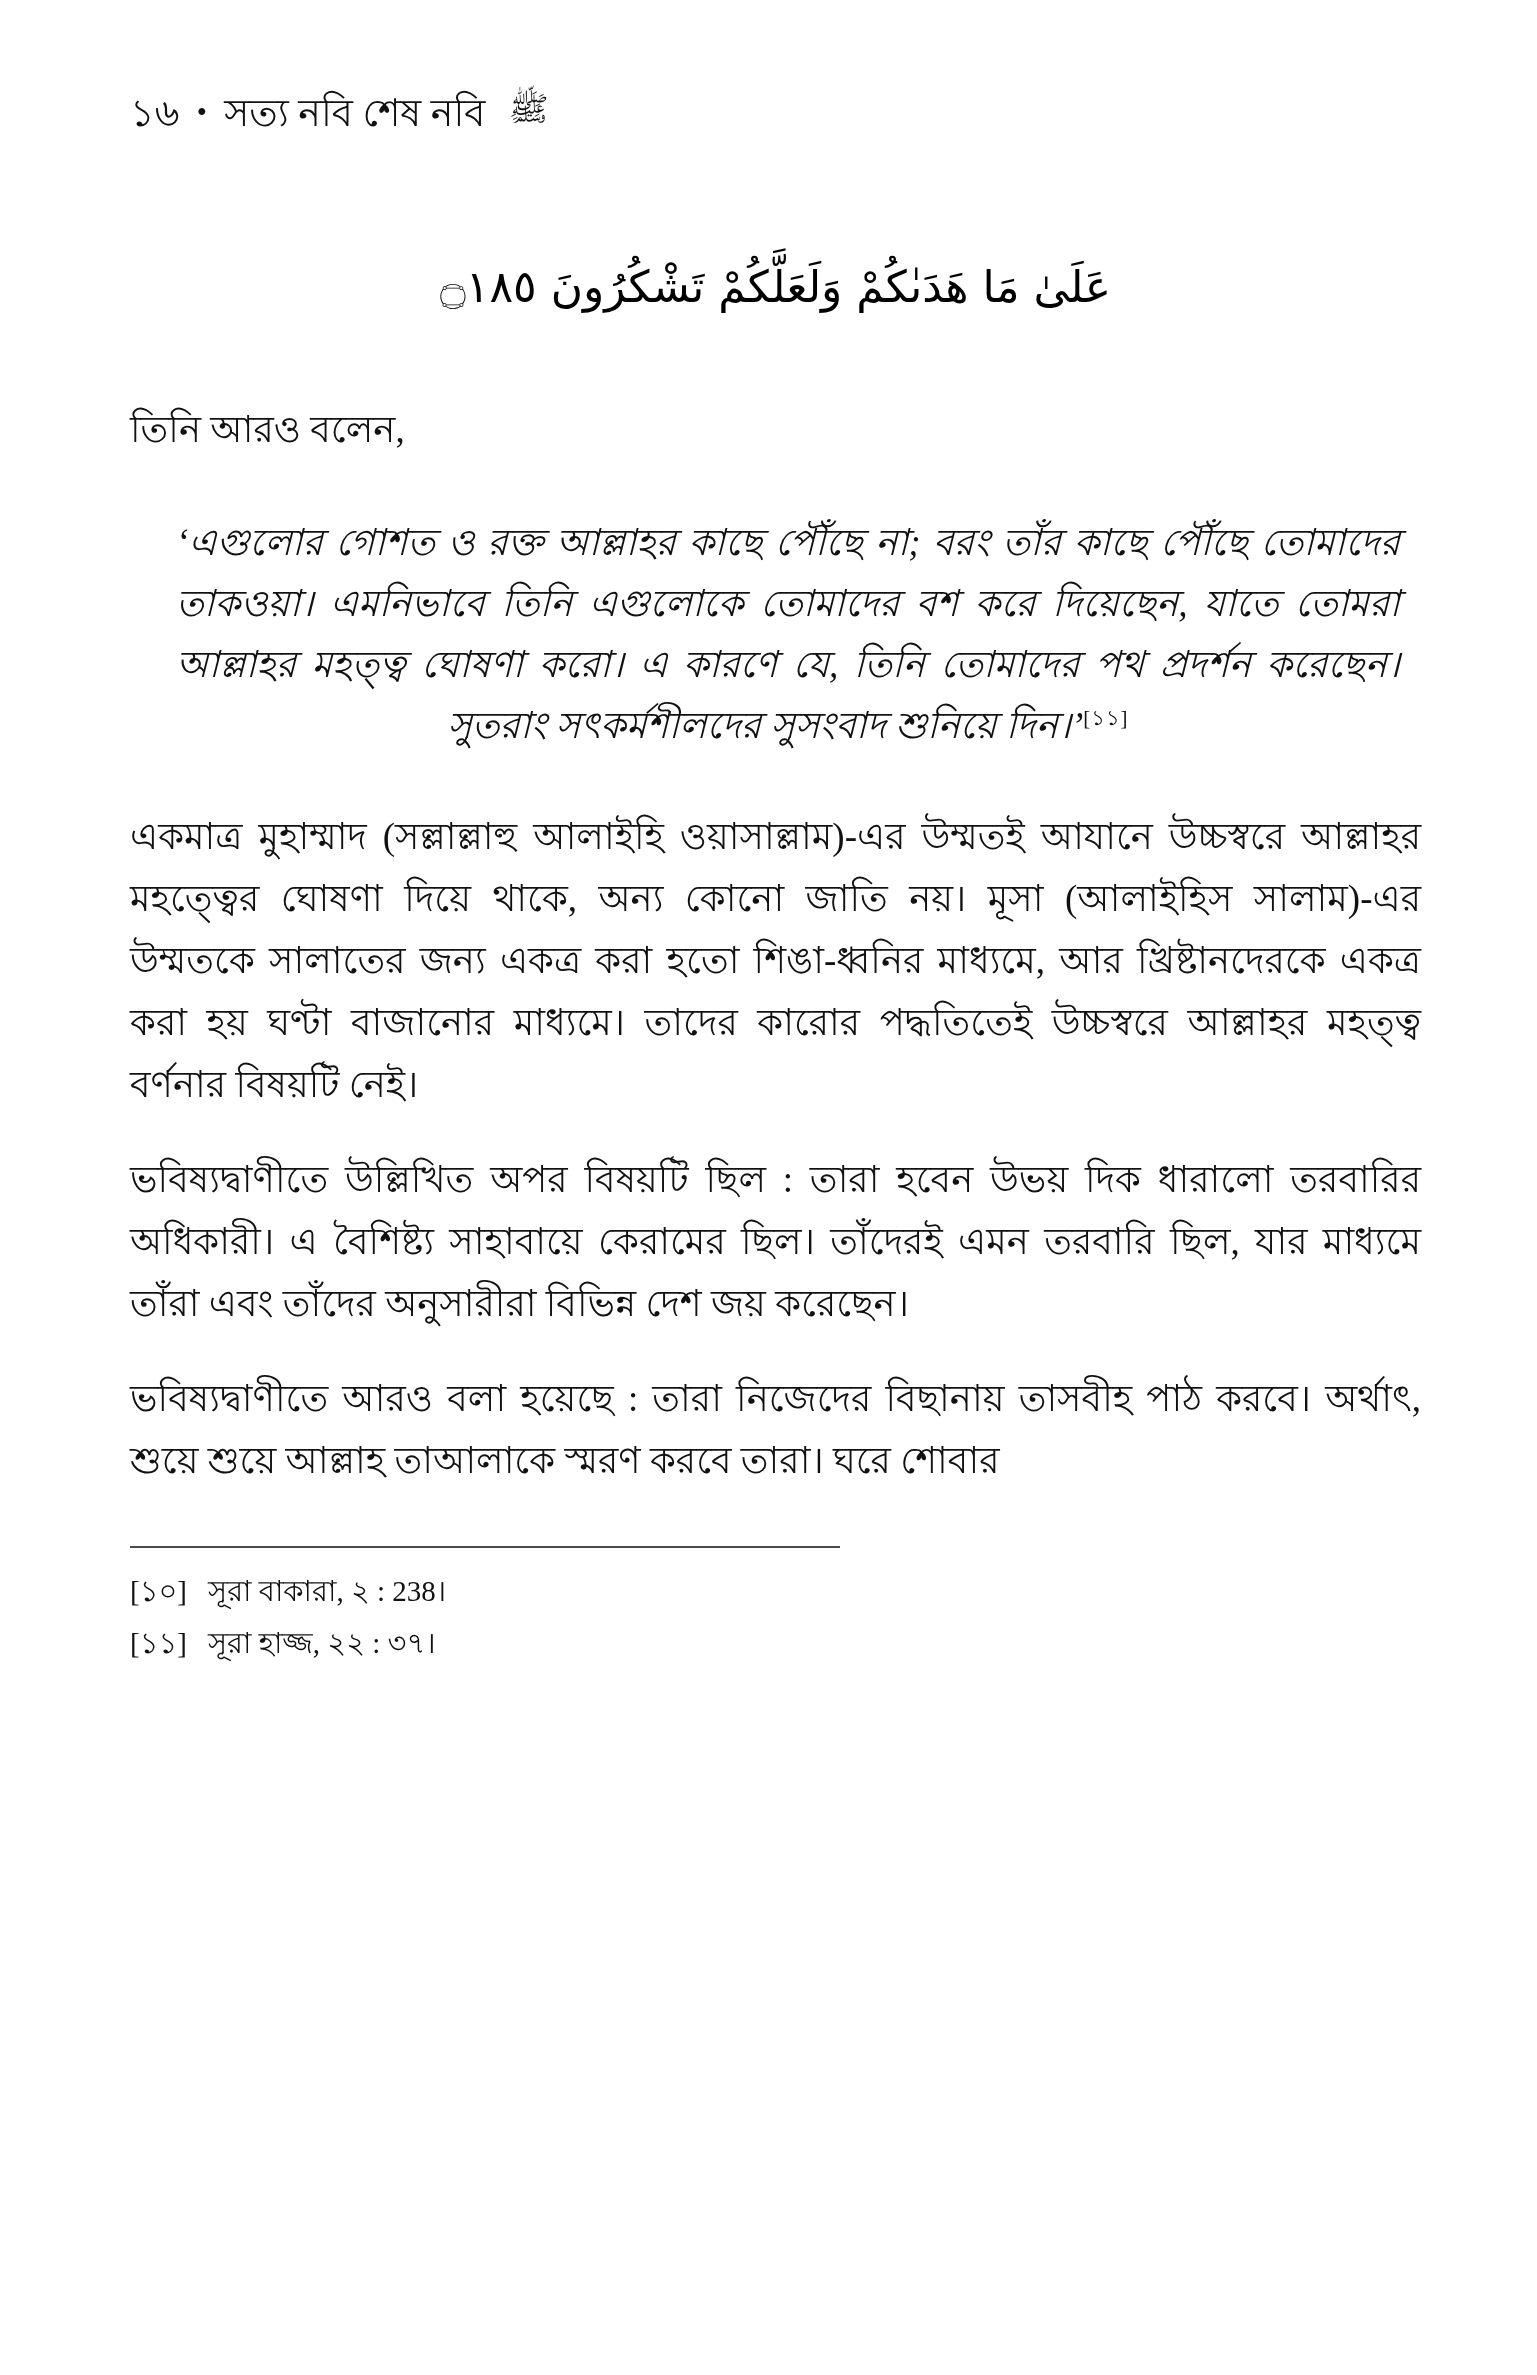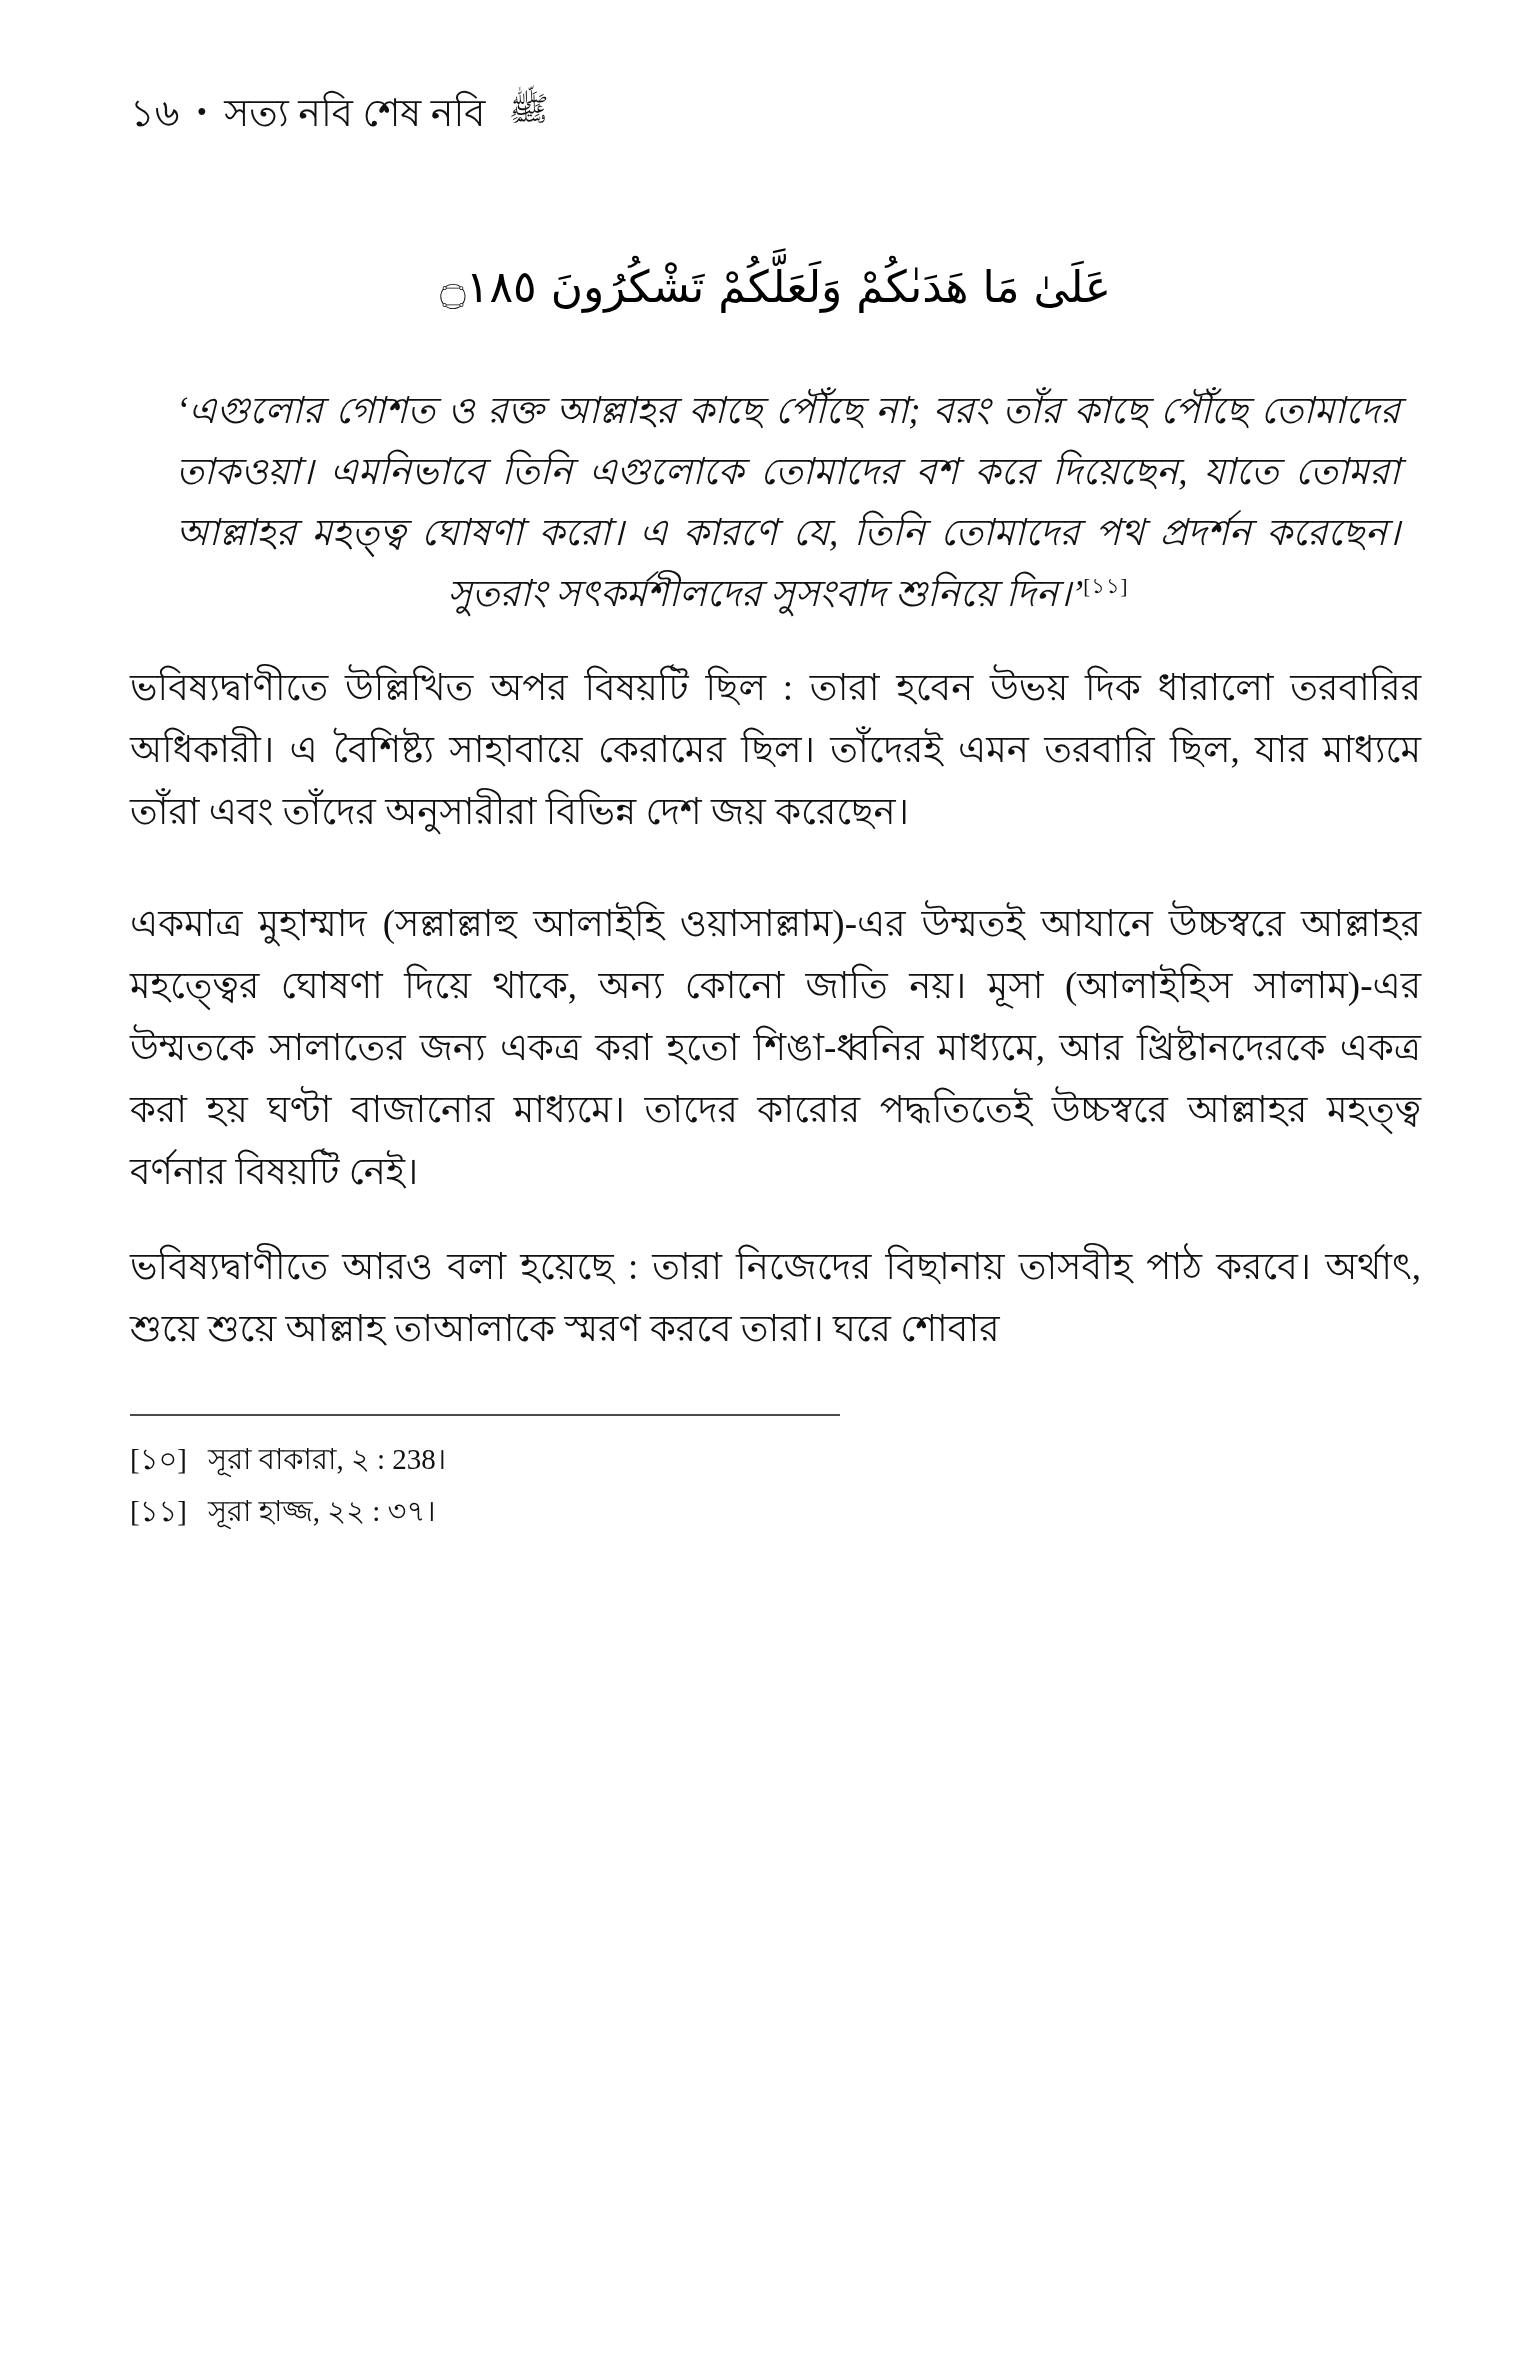--- a/index.html
+++ b/index.html
@@ -113,28 +113,29 @@
     <span class="bullet">•</span>
     <span>সত্য নবি শেষ নবি</span>
     <span class="pbuh">ﷺ</span>
   </div>
 
   <div class="arabic-block arabic-1">
     <span class="arabic-line">عَلَىٰ مَا هَدَىٰكُمْ وَلَعَلَّكُمْ تَشْكُرُونَ ۝١٨٥</span>
   </div>
 
 
+  <p class="lead-in">তিনি আরও বলেন,</p>
 
 
   <div class="quote-block">
     <span>‘এগুলোর গোশত ও রক্ত আল্লাহর কাছে পৌঁছে না; বরং তাঁর কাছে পৌঁছে তোমাদের তাকওয়া। এমনিভাবে তিনি এগুলোকে তোমাদের বশ করে দিয়েছেন, যাতে তোমরা আল্লাহর মহত্ত্ব ঘোষণা করো। এ কারণে যে, তিনি তোমাদের পথ প্রদর্শন করেছেন। সুতরাং সৎকর্মশীলদের সুসংবাদ শুনিয়ে দিন।’</span><sup class="fn-ref">[১১]</sup>
   </div>
 
+  <p class="body-para first-after-quote">একমাত্র মুহাম্মাদ (সল্লাল্লাহু আলাইহি ওয়াসাল্লাম)-এর উম্মতই আযানে উচ্চস্বরে আল্লাহর মহত্ত্বের ঘোষণা দিয়ে থাকে, অন্য কোনো জাতি নয়। মূসা (আলাইহিস সালাম)-এর উম্মতকে সালাতের জন্য একত্র করা হতো শিঙা-ধ্বনির মাধ্যমে, আর খ্রিষ্টানদেরকে একত্র করা হয় ঘণ্টা বাজানোর মাধ্যমে। তাদের কারোর পদ্ধতিতেই উচ্চস্বরে আল্লাহর মহত্ত্ব বর্ণনার বিষয়টি নেই।</p>
   <p class="body-para">ভবিষ্যদ্বাণীতে উল্লিখিত অপর বিষয়টি ছিল : তারা হবেন উভয় দিক ধারালো তরবারির অধিকারী। এ বৈশিষ্ট্য সাহাবায়ে কেরামের ছিল। তাঁদেরই এমন তরবারি ছিল, যার মাধ্যমে তাঁরা এবং তাঁদের অনুসারীরা বিভিন্ন দেশ জয় করেছেন।</p>
-  <p class="body-para first-after-quote">একমাত্র মুহাম্মাদ (সল্লাল্লাহু আলাইহি ওয়াসাল্লাম)-এর উম্মতই আযানে উচ্চস্বরে আল্লাহর মহত্ত্বের ঘোষণা দিয়ে থাকে, অন্য কোনো জাতি নয়। মূসা (আলাইহিস সালাম)-এর উম্মতকে সালাতের জন্য একত্র করা হতো শিঙা-ধ্বনির মাধ্যমে, আর খ্রিষ্টানদেরকে একত্র করা হয় ঘণ্টা বাজানোর মাধ্যমে। তাদের কারোর পদ্ধতিতেই উচ্চস্বরে আল্লাহর মহত্ত্ব বর্ণনার বিষয়টি নেই।</p>
   <p class="body-para">ভবিষ্যদ্বাণীতে আরও বলা হয়েছে : তারা নিজেদের বিছানায় তাসবীহ পাঠ করবে। অর্থাৎ, শুয়ে শুয়ে আল্লাহ তাআলাকে স্মরণ করবে তারা। ঘরে শোবার</p>
 
   <div class="footnote-area">
     <hr class="footnote-rule">
     <div class="footnote-row">
       <span class="fn-marker">[১০]</span>
       <span class="fn-text">সূরা বাকারা, ২ : 238।</span>
     </div>
     <div class="footnote-row">
       <span class="fn-marker">[১১]</span>

